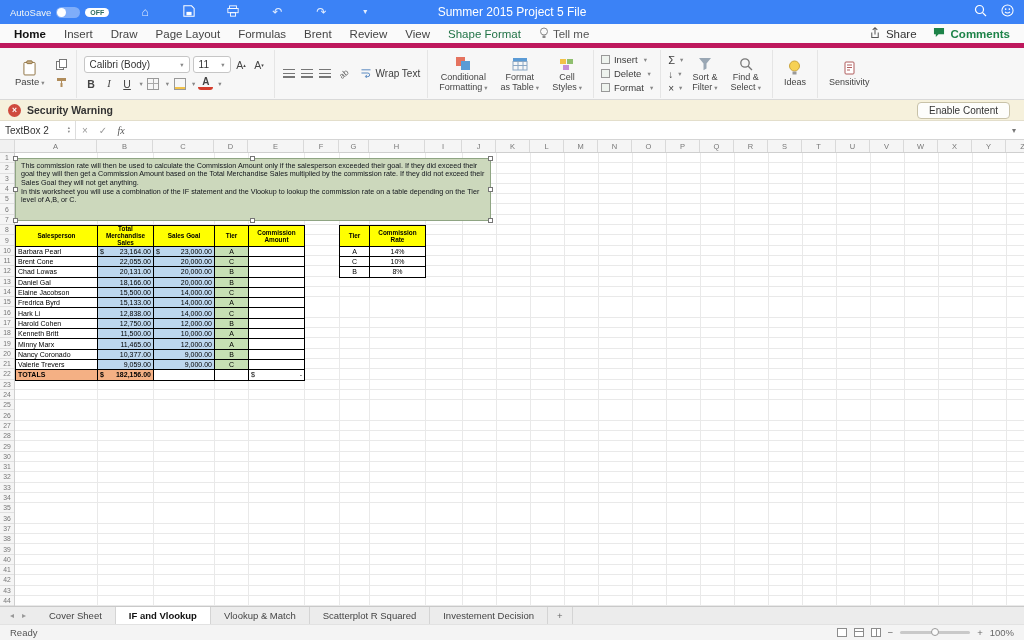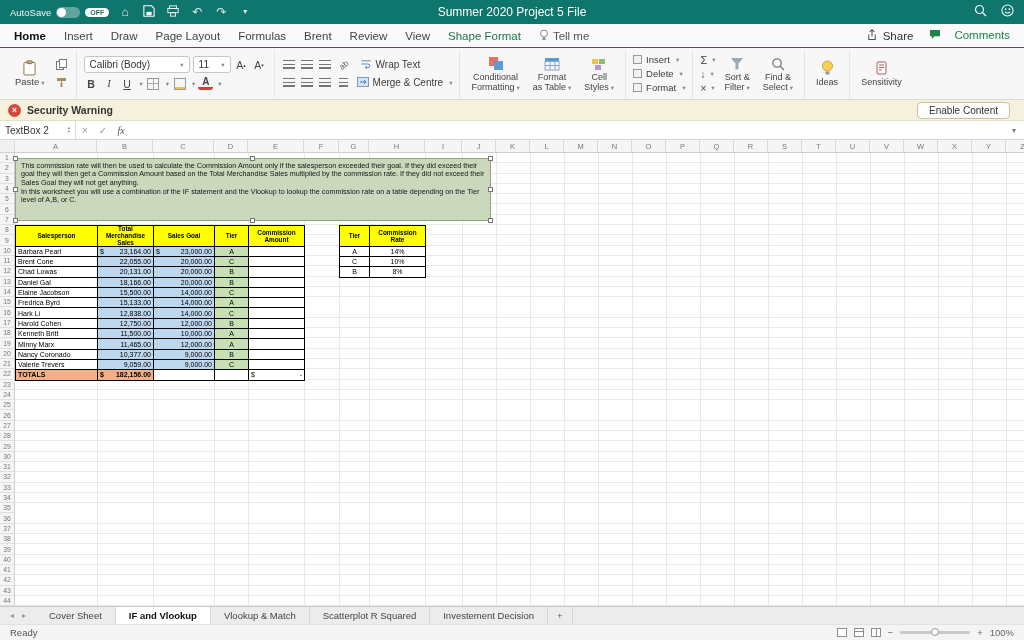--- a/index.html
+++ b/index.html
@@ -1,38 +1,38 @@
 <!DOCTYPE html>
 <html><head>
 <meta charset="utf-8">
 <style>
   *{box-sizing:border-box;margin:0;padding:0}
   html,body{width:1024px;height:640px;overflow:hidden;font-family:"Liberation Sans",sans-serif;background:#fff}
   #app{width:1024px;height:640px;display:flex;flex-direction:column}
 
   
-  .titlebar{height:24px;background:#0f766e;display:flex;align-items:center;padding:0 10px;gap:8px;color:#fff;position:relative;flex:0 0 auto}
+  .titlebar{height:24px;background:#3b82f6;display:flex;align-items:center;padding:0 10px;gap:28px;color:#fff;position:relative;flex:0 0 auto}
   .autosave{display:flex;align-items:center;gap:5px;font-size:9.5px;color:#f2f6f4}
   .toggle{width:24px;height:11px;border-radius:6px;background:rgba(255,255,255,.35);position:relative}
   .knob{position:absolute;left:1px;top:1px;width:9px;height:9px;border-radius:50%;background:#fff}
   .offpill{background:#fff;color:#2f6c5f;font-size:7px;font-weight:bold;padding:1px 5px;border-radius:7px}
   .tbi{font-size:12px;color:rgba(255,255,255,.85);width:16px;text-align:center;line-height:14px}
   .wtitle{position:absolute;left:50%;transform:translateX(-50%);font-size:12px;color:#fff;white-space:nowrap}
   .tbright{margin-left:auto;display:flex;gap:14px;align-items:center}
 
   
-  .tabrow{height:24px;display:flex;align-items:center;padding:0 14px;gap:18px;background:#fafafa;border-bottom:1px solid #be185d;font-size:11.5px;color:#444;flex:0 0 auto}
+  .tabrow{height:24px;display:flex;align-items:center;padding:0 14px;gap:18px;background:#fafafa;border-bottom:5px solid #be185d;font-size:11.5px;color:#444;flex:0 0 auto}
   .rtabs{display:flex;gap:18px;align-items:center}
   .rtab{white-space:nowrap}
   .rtab.active{font-weight:bold;color:#111}
   .rtab.ctx{color:#217346}
   .tellme{display:flex;align-items:center;gap:4px;color:#555}
   .trright{margin-left:auto;display:flex;gap:16px;align-items:center}
   .sharebtn{display:flex;gap:5px;align-items:center;color:#333}
-  .commentsbtn{display:flex;gap:13px;align-items:flex-start;color:#1d8348;font-weight:normal}
+  .commentsbtn{display:flex;gap:6px;align-items:flex-end;color:#1d8348;font-weight:bold}
 
   
   .ribbon{height:52px;background:#f7f7f7;border-bottom:1px solid #d9d9d9;display:flex;align-items:center;padding:0 4px;font-size:10px;color:#3c3c3c;overflow:hidden;flex:0 0 auto}
   .rgroup{display:flex;align-items:center;gap:5px;padding:0 7px;height:48px;border-right:1px solid #e5e5e5}
   .bigbtn{display:flex;flex-direction:column;align-items:center;justify-content:center;gap:1px;padding:1px 4px;border-radius:3px;text-align:center;line-height:10px;font-size:9.5px;color:#444}
   .bi{height:17px;display:flex;align-items:center;justify-content:center}
   .l2{font-size:9px;line-height:9.5px}
   .dd{font-size:6.5px;color:#888;margin-left:2px}
   .stack{display:flex;flex-direction:column;justify-content:center;gap:3px}
   .srow{display:flex;align-items:center;gap:3px}
@@ -128,21 +128,21 @@
           <rect x="4" y="8" width="6" height="4" fill="#fff"></rect>
         </svg></span>
     <span class="tbi"><svg width="12" height="12" viewBox="0 0 14 14">
           <rect x="3" y="1" width="8" height="3" fill="none" stroke="#fff"></rect>
           <rect x="1" y="4" width="12" height="5" fill="none" stroke="#fff"></rect>
           <rect x="4" y="9" width="6" height="4" fill="none" stroke="#fff"></rect>
         </svg></span>
     <span class="tbi">↶</span>
     <span class="tbi">↷</span>
     <span class="tbi" style="font-size:8px">▾</span>
-    <div class="wtitle">Summer 2020 Project 5 File</div>
+    <div class="wtitle">Summer 2015 Project 5 File</div>
     <div class="tbright">
       <span><svg width="13" height="13" viewBox="0 0 13 13">
             <circle cx="5.5" cy="5.5" r="4" fill="none" stroke="#fff" stroke-width="1.2"></circle>
             <path d="M8.6 8.6L12 12" stroke="#fff" stroke-width="1.2"></path>
           </svg></span>
       <span><svg width="13" height="13" viewBox="0 0 14 14">
             <circle cx="7" cy="7" r="6" fill="none" stroke="#fff" stroke-width="1.1"></circle>
             <circle cx="5" cy="5.5" r=".9" fill="#fff"></circle>
             <circle cx="9" cy="5.5" r=".9" fill="#fff"></circle>
             <path d="M4.3 8.5a3.5 3.5 0 005.4 0" fill="none" stroke="#fff" stroke-width="1.1"></path>
@@ -258,42 +258,20 @@
           <div class="sbtn">
               <span class="alic"></span>
             </div>
           <div class="sbtn rotic">ab</div>
           <div class="srow" style="gap:4px;margin-left:6px">
             <span><svg width="12" height="10" viewBox="0 0 12 11">
                   <path d="M1 2h10M1 5.5h7a2 2 0 110 4H6" stroke="#4a7ebb" fill="none"></path>
                   <path d="M7 7.5l-1.8 2 1.8 1.6" stroke="#4a7ebb" fill="none"></path>
                 </svg></span>
             <span>Wrap Text</span>
-          </div>
-        </div>
-        <div class="srow">
-          <div class="sbtn">
-              <span class="alic"></span>
-            </div>
-          <div class="sbtn">
-              <span class="alic"></span>
-            </div>
-          <div class="sbtn">
-              <span class="alic"></span>
-            </div>
-          <div class="sbtn">
-              <span class="alic" style="width:9px"></span>
-            </div>
-          <div class="srow" style="gap:4px;margin-left:3px">
-            <span><svg width="12" height="10" viewBox="0 0 12 10">
-                  <rect x="0.5" y="0.5" width="11" height="9" fill="#cfe3f5" stroke="#7f9db9"></rect>
-                  <path d="M3 5h6M7 3l2 2-2 2" stroke="#4a7ebb" fill="none"></path>
-                </svg></span>
-            <span>Merge &amp; Centre</span>
-              <span class="dd">▾</span>
           </div>
         </div>
       </div>
     </div>
 
 
     <div class="rgroup">
       <div class="bigbtn">
         <div class="bi">
             <svg width="16" height="15">

